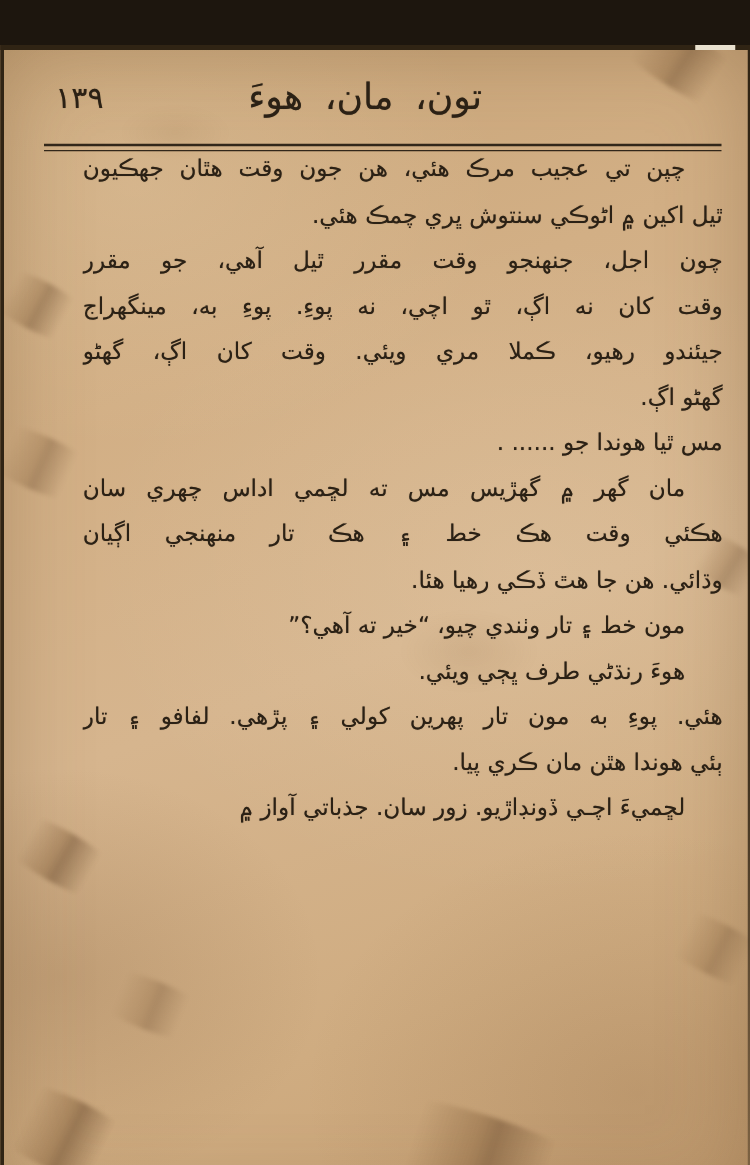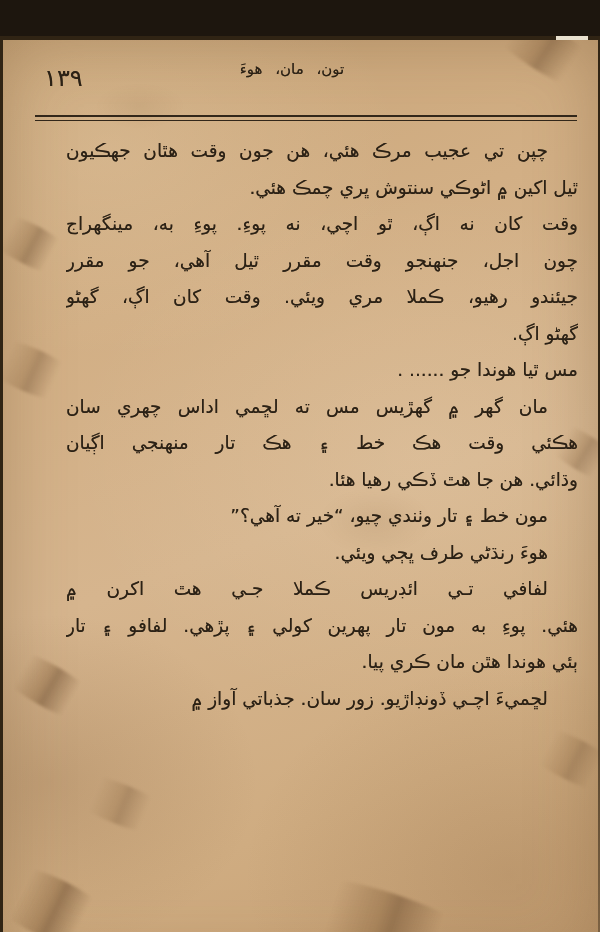--- a/index.html
+++ b/index.html
@@ -43,30 +43,30 @@
   .s10{top:748px;left:60px;width:120px;height:40px;transform:rotate(22deg);opacity:.5;}
   .s11{top:40px;left:80px;width:120px;height:60px;opacity:.3;}
   
   .page-number{
     position:absolute;top:28px;left:44px;z-index:3;
     font-size:24px;color:#2b2115;letter-spacing:2px;
     text-shadow:0 0 .6px rgba(43,33,21,.6);
   }
   .header-title{
     position:absolute;top:24px;left:0;right:16px;z-index:3;
-    text-align:center;font-size:15px;color:#2b2115;word-spacing:8px;
+    text-align:center;font-size:29px;color:#2b2115;word-spacing:8px;
     text-shadow:0 0 .6px rgba(43,33,21,.6);
   }
   .header-rule{
     position:absolute;top:79px;left:35px;right:23px;height:3px;z-index:3;
     border-top:2px solid #32271a;border-bottom:1px solid #32271a;
   }
   
   .page-body{
-    position:absolute;top:97px;right:22px;left:66px;z-index:3;
+    position:absolute;top:82px;right:22px;left:66px;z-index:3;
     direction:rtl;color:#2b2115;font-size:18.5px;
     text-shadow:0 0 .6px rgba(43,33,21,.55);
   }
   .para{margin:0;}
   .pline{
     height:36.5px;line-height:36.5px;overflow:hidden;
     text-align:justify;text-align-last:justify;
   }
   .pline.last{text-align-last:start;}
   .pline.first{text-indent:30px;}
@@ -98,41 +98,40 @@
   <div class="page-number">١٣٩</div>
   <div class="header-title">تون، مان، هوءَ</div>
   <div class="header-rule"></div>
 
   <div class="page-body">
       <div class="para">
         <div class="pline first">چپن تي عجيب مرڪ هئي، هن جون وقت هٿان جهڪيون</div>
         <div class="pline last">ٿيل اکين ۾ اڻوڪي سنتوش ڀري چمڪ هئي.</div>
       </div>
       <div class="para">
+        <div class="pline">چون اجل، جنهنجو وقت مقرر ٿيل آهي، جو مقرر</div>
         <div class="pline">وقت کان نه اڳ، ٿو اچي، نه پوءِ. پوءِ به، مينگهراج</div>
-        <div class="pline">چون اجل، جنهنجو وقت مقرر ٿيل آهي، جو مقرر</div>
         <div class="pline">جيئندو رهيو، ڪملا مري ويئي. وقت کان اڳ، گهڻو</div>
         <div class="pline last">گهڻو اڳ.</div>
       </div>
       <div class="para">
         <div class="pline last">مس ٿيا هوندا جو ...... .</div>
       </div>
       <div class="para">
         <div class="pline first">مان گهر ۾ گهڙيس مس ته لڇمي اداس چهري سان</div>
         <div class="pline">هڪئي وقت هڪ خط ۽ هڪ تار منهنجي اڳيان</div>
         <div class="pline last">وڌائي. هن جا هٿ ڏڪي رهيا هئا.</div>
       </div>
       <div class="para">
         <div class="pline first last">مون خط ۽ تار وٺندي چيو، “خير ته آهي؟”</div>
       </div>
       <div class="para">
         <div class="pline first last">هوءَ رنڌڻي طرف ڀڄي ويئي.</div>
       </div>
       <div class="para">
-        <div class="pline first">لفافي تـي ائڊريس ڪملا جـي هٿ اکرن ۾</div>
         <div class="pline">هئي. پوءِ به مون تار پهرين کولي ۽ پڙهي. لفافو ۽ تار</div>
         <div class="pline last">ٻئي هوندا هٿن مان ڪري پيا.</div>
       </div>
       <div class="para">
         <div class="pline first last">لڇميءَ اچـي ڏونڊاڙيو. زور سان. جذباتي آواز ۾</div>
       </div>
     </div>
 
 </div>
 

